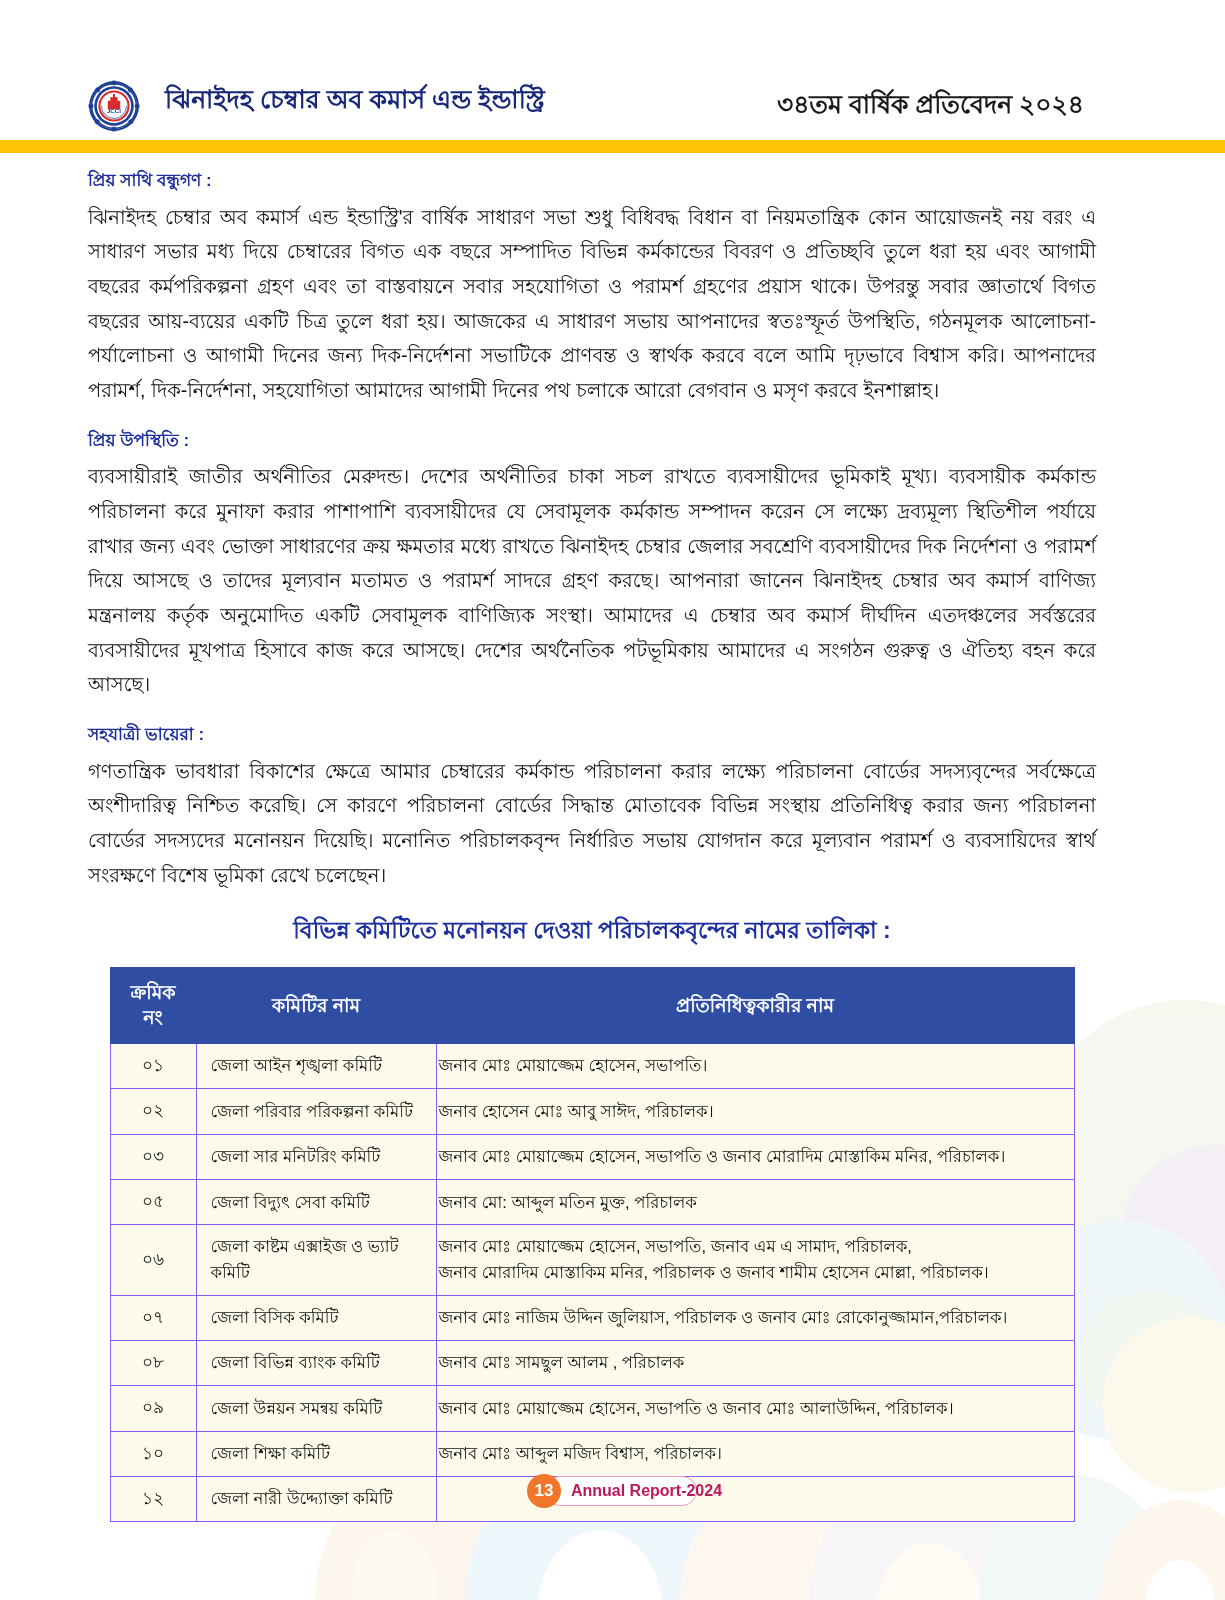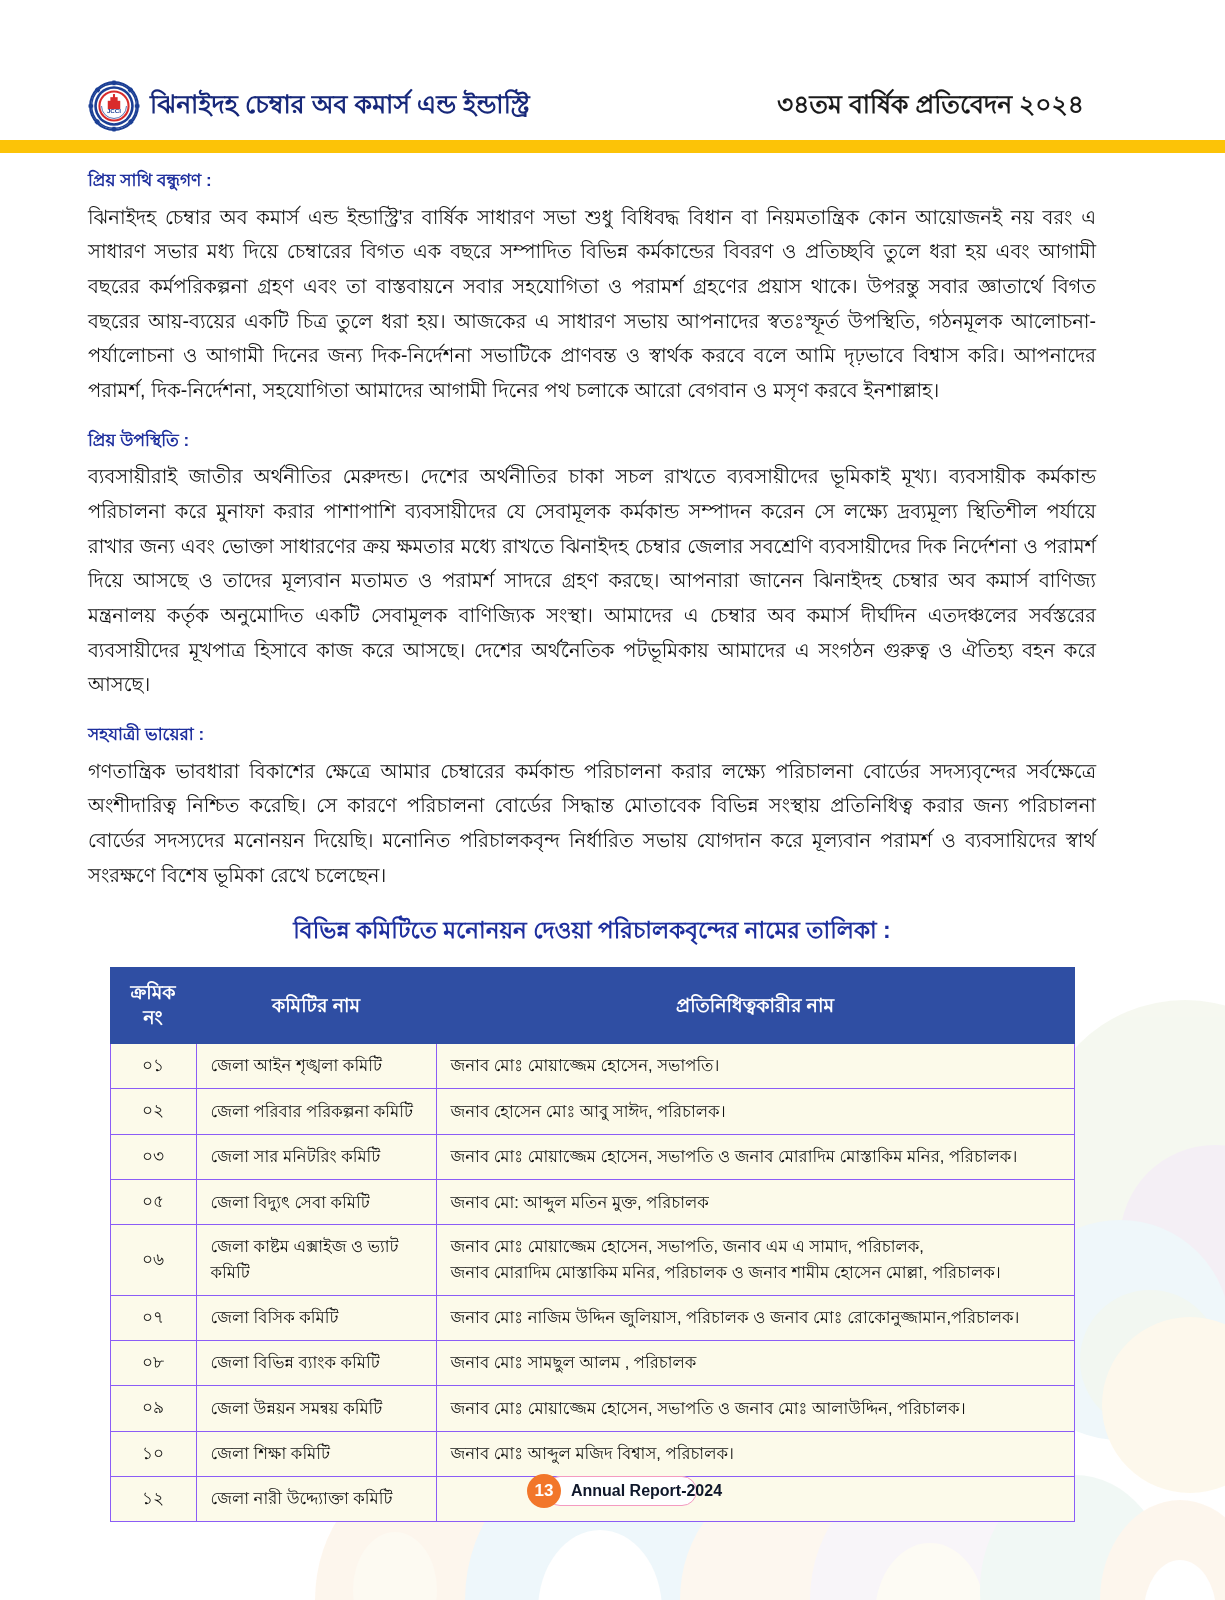--- a/index.html
+++ b/index.html
@@ -38,22 +38,21 @@
     left: 88px;
     top: 78px;
     width: 1010px;
     height: 56px;
     display: flex;
     align-items: center;
     justify-content: space-between;
   }
   #brand {
     display: flex;
-    align-items: center;
-    gap: 10px;
+    gap: 25px;
   }
   #logo-icon { width: 52px; height: 52px; display: block; }
   #brand-name {
     font-size: 25px;
     font-weight: bold;
     color: #17287a;
     letter-spacing: .1px;
     white-space: nowrap;
   }
   #report-title {
@@ -144,21 +143,21 @@
   #committee-table td.sl {
     text-align: center;
     padding: 9px 4px;
     font-size: 17px;
   }
   #committee-table td.cname {
     padding: 9px 10px 9px 14px;
     text-align: left;
   }
   #committee-table td.rep {
-    padding: 9px 10px 9px 14px;
+    padding: 9px 10px 9px 2px;
     text-align: left;
   }
   .rep-line { display: block; }
 
   
   #page-footer {
     position: absolute;
     left: 12px;
     top: 1476px;
     width: 1225px;
@@ -196,21 +195,21 @@
     display: flex;
     align-items: center;
     justify-content: center;
   }
   #footer-label {
     position: relative;
     z-index: 2;
     margin-left: 10px;
     font-size: 16px;
     font-weight: bold;
-    color: #0f172a;
+    color: #be185d;
     white-space: nowrap;
   }
 </style>
 </head>
 <body>
 
 <svg id="deco" width="1225" height="1600" viewBox="0 0 1225 1600" aria-hidden="true">
   <g opacity="0.55">
     <circle cx="1185" cy="1150" r="150" fill="#eef3e4"></circle>
     <circle cx="1215" cy="1240" r="95" fill="#ece3ee"></circle>

